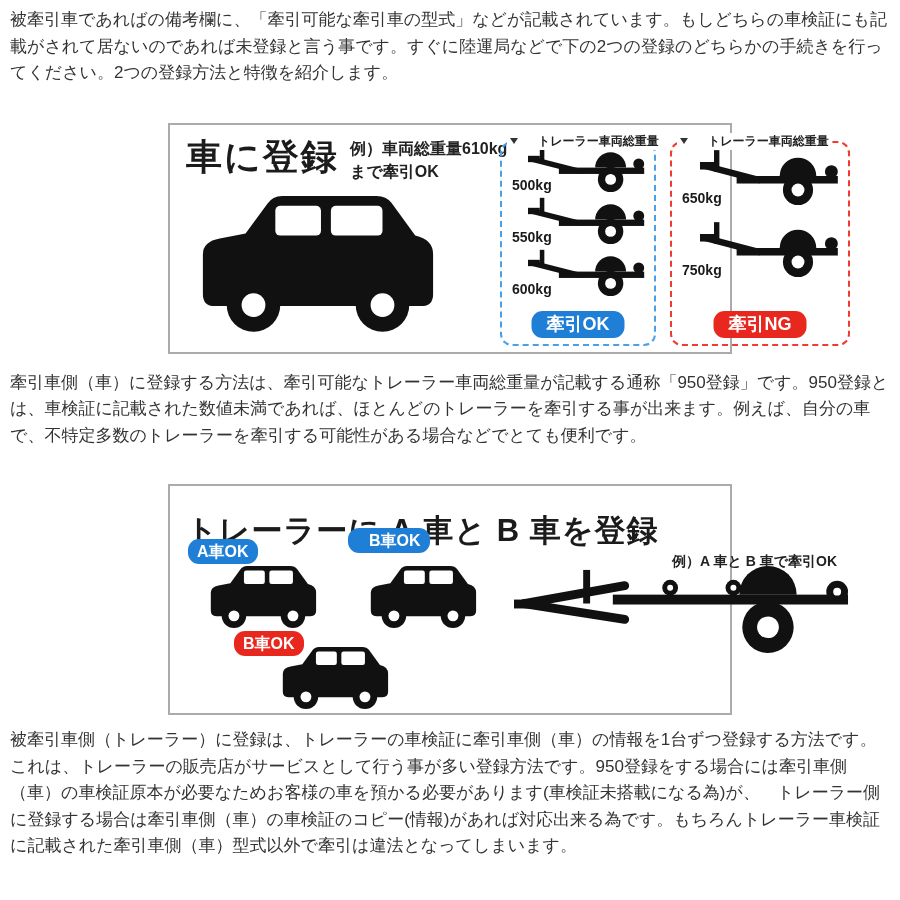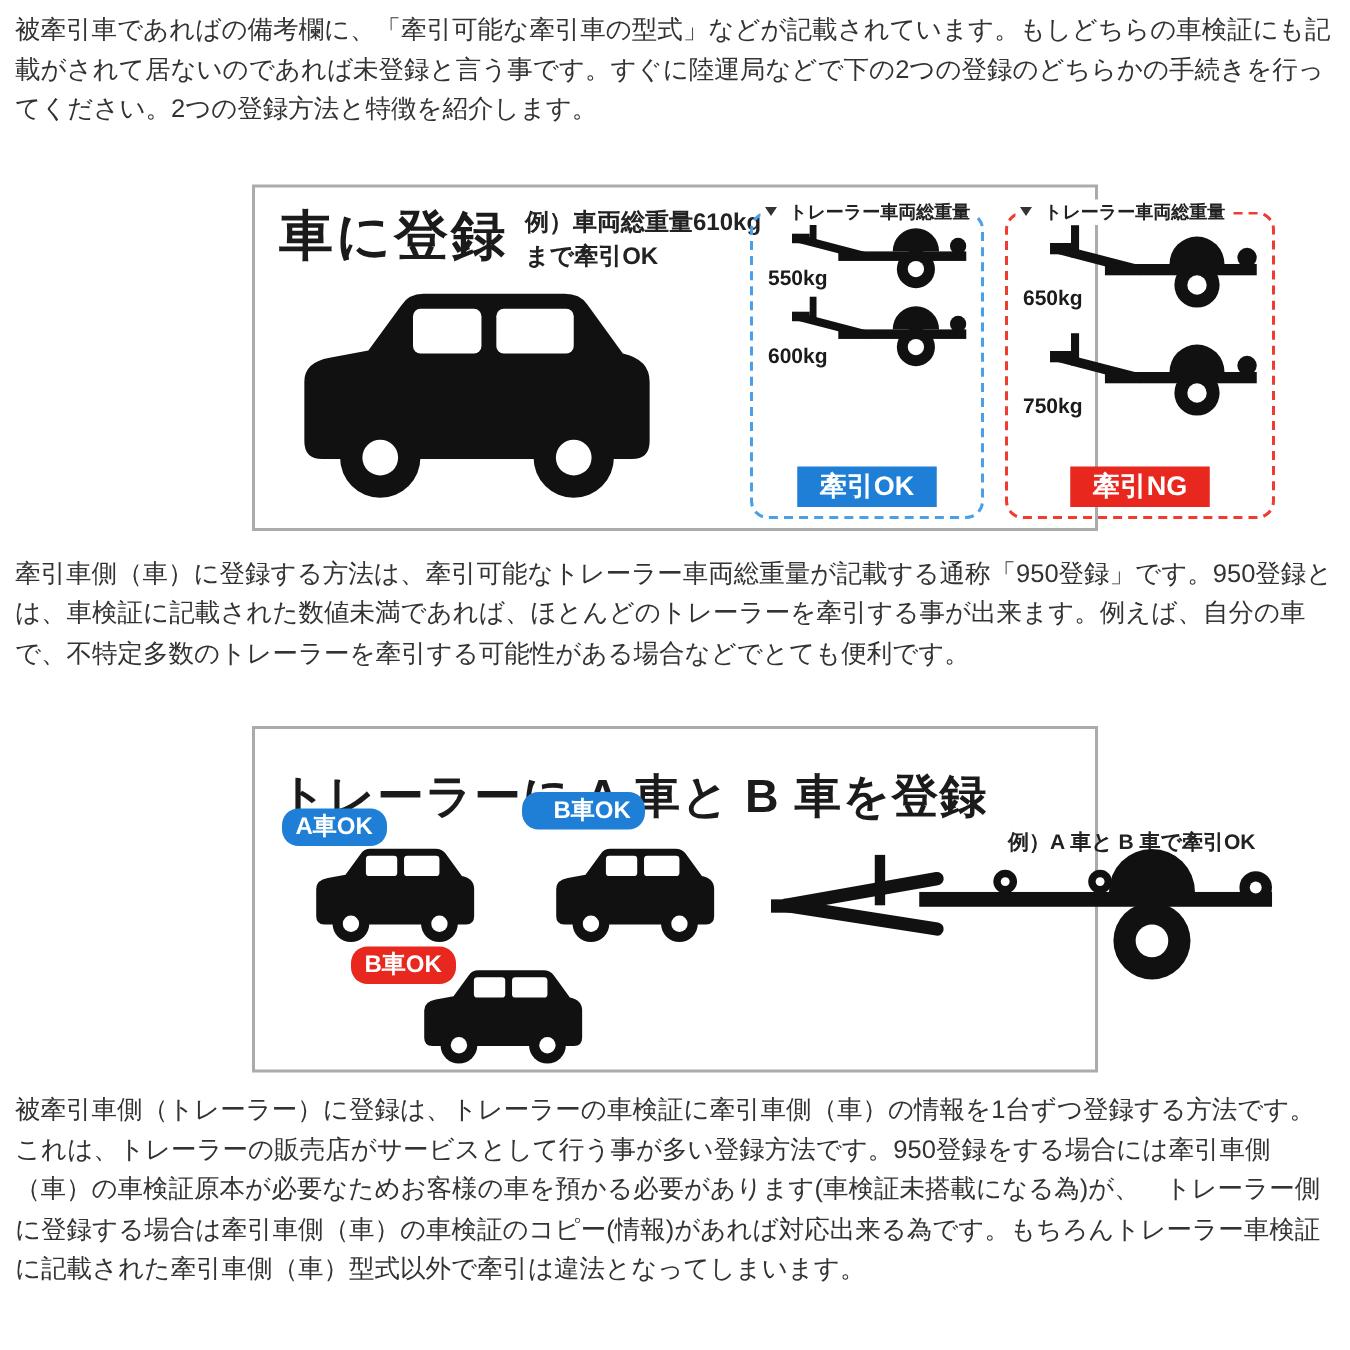--- a/index.html
+++ b/index.html
@@ -45,21 +45,21 @@
 
   .panel{
     position:absolute;top:16px;height:205px;border:2px dashed;border-radius:12px;
   }
   .panel.ok{left:330px;width:156px;border-color:var(--ok-border-blue,#4aa0e8);}
   .panel.ng{left:500px;width:180px;border-color:var(--ng-border-red,#f03b30);}
 
   .panel-label{
     position:absolute;top:-10px;left:5px;background:#fff;padding:0 3px;
     font-size:12px;font-weight:bold;color:#222;white-space:nowrap;
-    display:flex;align-items:center;gap:8px;z-index:2;
+    display:flex;align-items:center;gap:20px;z-index:2;
   }
   .arrow-down{
     display:inline-block;width:0;height:0;
     border-left:4px solid transparent;border-right:4px solid transparent;
     border-top:6px solid #333;
   }
 
   .t-row{position:relative;margin:0 6px;}
   .panel.ok .t-row{height:52px;}
   .panel.ok .t-row:first-of-type{margin-top:16px;}
@@ -69,21 +69,21 @@
   .panel.ok .t-row svg{width:118px;}
   .panel.ng .t-row svg{width:140px;top:5px;}
   .weight{
     position:absolute;left:4px;bottom:2px;font-size:14px;font-weight:bold;color:#1b1b1b;
   }
   .panel.ng .weight{bottom:9px;}
 
   .badge{
     position:absolute;bottom:6px;left:50%;transform:translateX(-50%);
     color:#fff;font-size:18px;font-weight:bold;line-height:1.25;
-    padding:2px 15px;white-space:nowrap;
+    padding:2px 15px;white-space:nowrap;border-radius:11px;
   }
   .badge.ok{background:var(--ok-blue,#1f7fd6);}
   .badge.ng{background:var(--ng-red,#e8281e);}
 
   .box2-title{
     position:absolute;left:16px;top:4px;font-size:31px;font-weight:bold;
     color:#1b1b1b;letter-spacing:1px;white-space:nowrap;margin-top:20px;
   }
   .box2-example{
     position:absolute;left:502px;top:22px;font-size:14px;font-weight:bold;
@@ -161,20 +161,26 @@
 
   <div class="panel ok">
     <div class="panel-label">
       <span class="arrow-down"></span>
       <span>トレーラー車両総重量</span>
     </div>
     <div class="t-row">
       <svg viewBox="0 0 130 56">
           <use href="#trailer-small-shape"></use>
         </svg>
+      <span class="weight">500kg</span>
+    </div>
+    <div class="t-row">
+      <svg viewBox="0 0 130 56">
+          <use href="#trailer-small-shape"></use>
+        </svg>
       <span class="weight">550kg</span>
     </div>
     <div class="t-row">
       <svg viewBox="0 0 130 56">
           <use href="#trailer-small-shape"></use>
         </svg>
       <span class="weight">600kg</span>
     </div>
     <div class="badge ok">牽引OK</div>
   </div>

